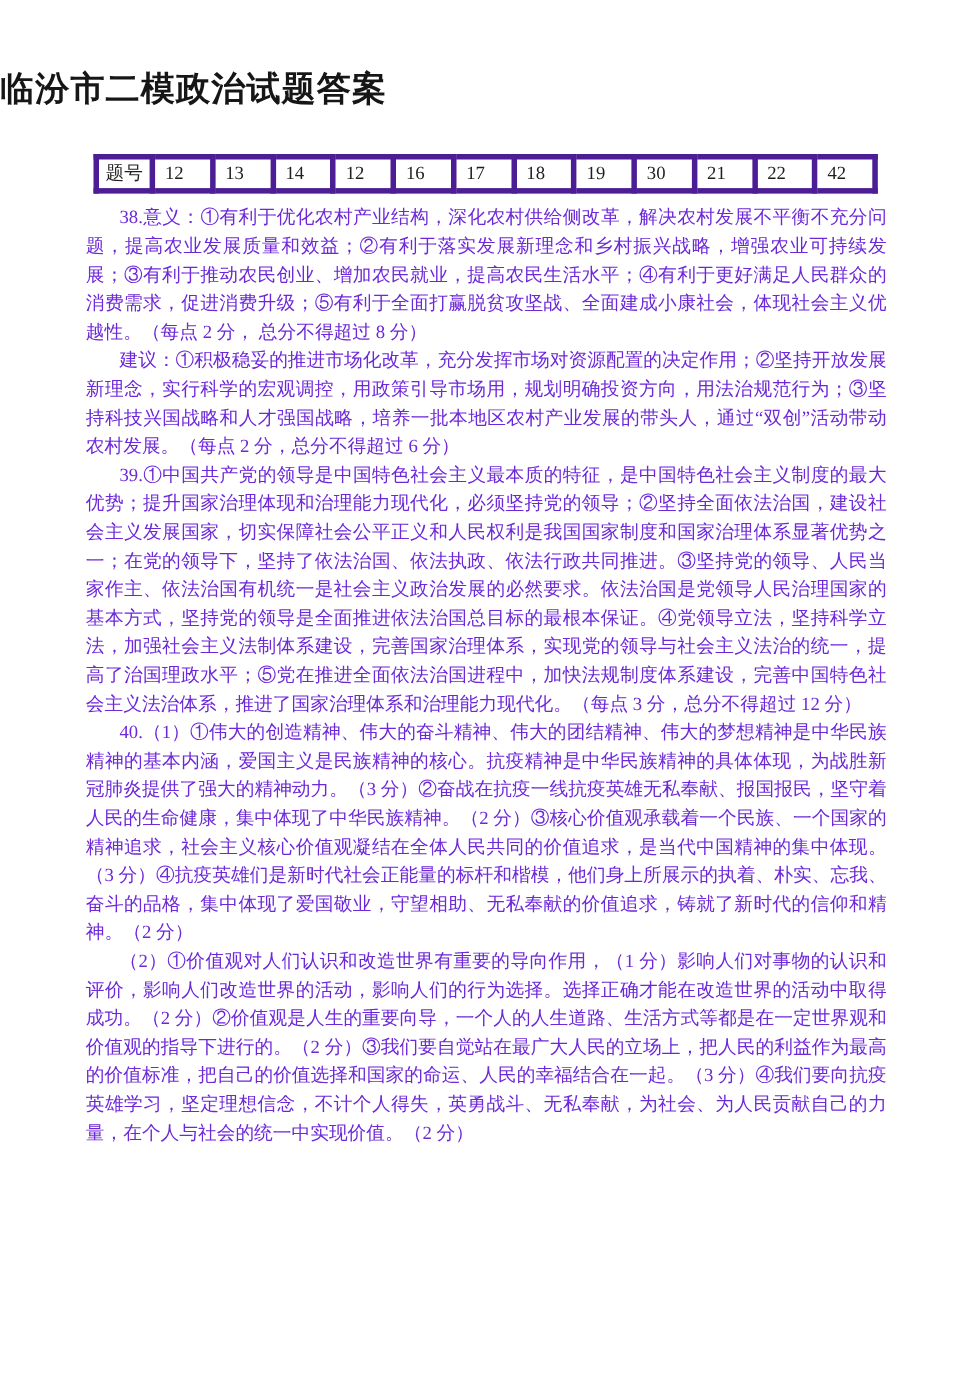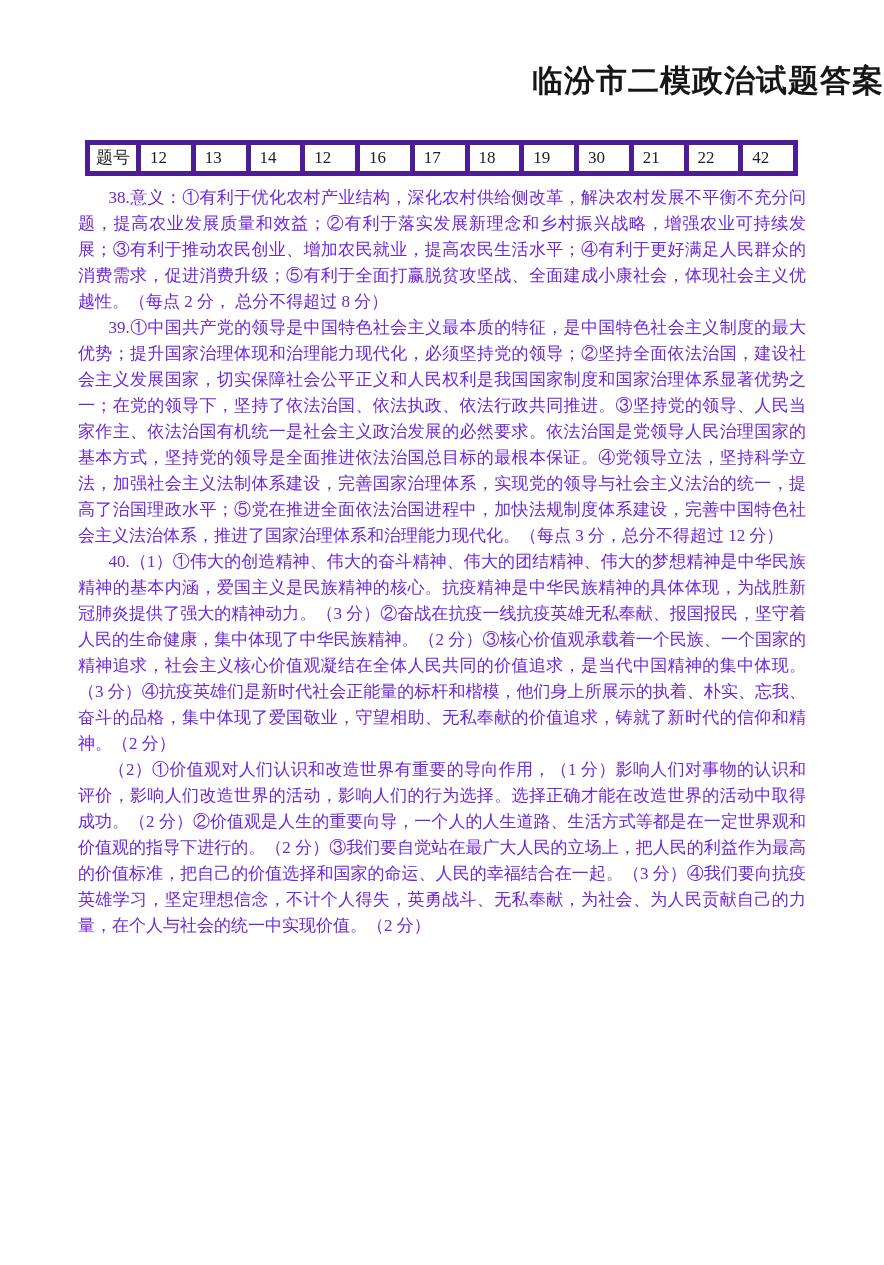--- a/index.html
+++ b/index.html
@@ -13,21 +13,21 @@
     height: 1265px;
     background: #ffffff;
     color: #1e1e1e;
     font-family: "Liberation Serif", "DejaVu Serif", serif;
     overflow: hidden;
     box-sizing: border-box;
   }
   .doc-title {
     margin: 0;
     padding-top: 62px;
-    text-align: right;
+    text-align: left;
     font-size: 31px;
     line-height: 38px;
     font-weight: bold;
     letter-spacing: 1px;
     color: #161616;
   }
   table.answer-table {
     border-collapse: collapse;
     table-layout: fixed;
     margin: 40px 0 0 85px;
@@ -83,18 +83,19 @@
         <td>30</td>
         <td>21</td>
         <td>22</td>
         <td>42</td>
       </tr>
     </tbody>
   </table>
 
   <div class="content">
     <p>38.意义：①有利于优化农村产业结构，深化农村供给侧改革，解决农村发展不平衡不充分问题，提高农业发展质量和效益；②有利于落实发展新理念和乡村振兴战略，增强农业可持续发展；③有利于推动农民创业、增加农民就业，提高农民生活水平；④有利于更好满足人民群众的消费需求，促进消费升级；⑤有利于全面打赢脱贫攻坚战、全面建成小康社会，体现社会主义优越性。（每点 2 分，  总分不得超过 8 分）</p>
+    <p>建议：①积极稳妥的推进市场化改革，充分发挥市场对资源配置的决定作用；②坚持开放发展新理念，实行科学的宏观调控，用政策引导市场用，规划明确投资方向，用法治规范行为；③坚持科技兴国战略和人才强国战略，培养一批本地区农村产业发展的带头人，通过“双创”活动带动农村发展。（每点 2 分，总分不得超过 6 分）</p>
     <p>39.①中国共产党的领导是中国特色社会主义最本质的特征，是中国特色社会主义制度的最大优势；提升国家治理体现和治理能力现代化，必须坚持党的领导；②坚持全面依法治国，建设社会主义发展国家，切实保障社会公平正义和人民权利是我国国家制度和国家治理体系显著优势之一；在党的领导下，坚持了依法治国、依法执政、依法行政共同推进。③坚持党的领导、人民当家作主、依法治国有机统一是社会主义政治发展的必然要求。依法治国是党领导人民治理国家的基本方式，坚持党的领导是全面推进依法治国总目标的最根本保证。④党领导立法，坚持科学立法，加强社会主义法制体系建设，完善国家治理体系，实现党的领导与社会主义法治的统一，提高了治国理政水平；⑤党在推进全面依法治国进程中，加快法规制度体系建设，完善中国特色社会主义法治体系，推进了国家治理体系和治理能力现代化。（每点 3 分，总分不得超过 12 分）</p>
     <p>40.（1）①伟大的创造精神、伟大的奋斗精神、伟大的团结精神、伟大的梦想精神是中华民族精神的基本内涵，爱国主义是民族精神的核心。抗疫精神是中华民族精神的具体体现，为战胜新冠肺炎提供了强大的精神动力。（3 分）②奋战在抗疫一线抗疫英雄无私奉献、报国报民，坚守着人民的生命健康，集中体现了中华民族精神。（2 分）③核心价值观承载着一个民族、一个国家的精神追求，社会主义核心价值观凝结在全体人民共同的价值追求，是当代中国精神的集中体现。（3 分）④抗疫英雄们是新时代社会正能量的标杆和楷模，他们身上所展示的执着、朴实、忘我、奋斗的品格，集中体现了爱国敬业，守望相助、无私奉献的价值追求，铸就了新时代的信仰和精神。（2 分）</p>
     <p>（2）①价值观对人们认识和改造世界有重要的导向作用，（1 分）影响人们对事物的认识和评价，影响人们改造世界的活动，影响人们的行为选择。选择正确才能在改造世界的活动中取得成功。（2 分）②价值观是人生的重要向导，一个人的人生道路、生活方式等都是在一定世界观和价值观的指导下进行的。（2 分）③我们要自觉站在最广大人民的立场上，把人民的利益作为最高的价值标准，把自己的价值选择和国家的命运、人民的幸福结合在一起。（3 分）④我们要向抗疫英雄学习，坚定理想信念，不计个人得失，英勇战斗、无私奉献，为社会、为人民贡献自己的力量，在个人与社会的统一中实现价值。（2 分）</p>
   </div>
 
 </div>
 
 </body></html>

